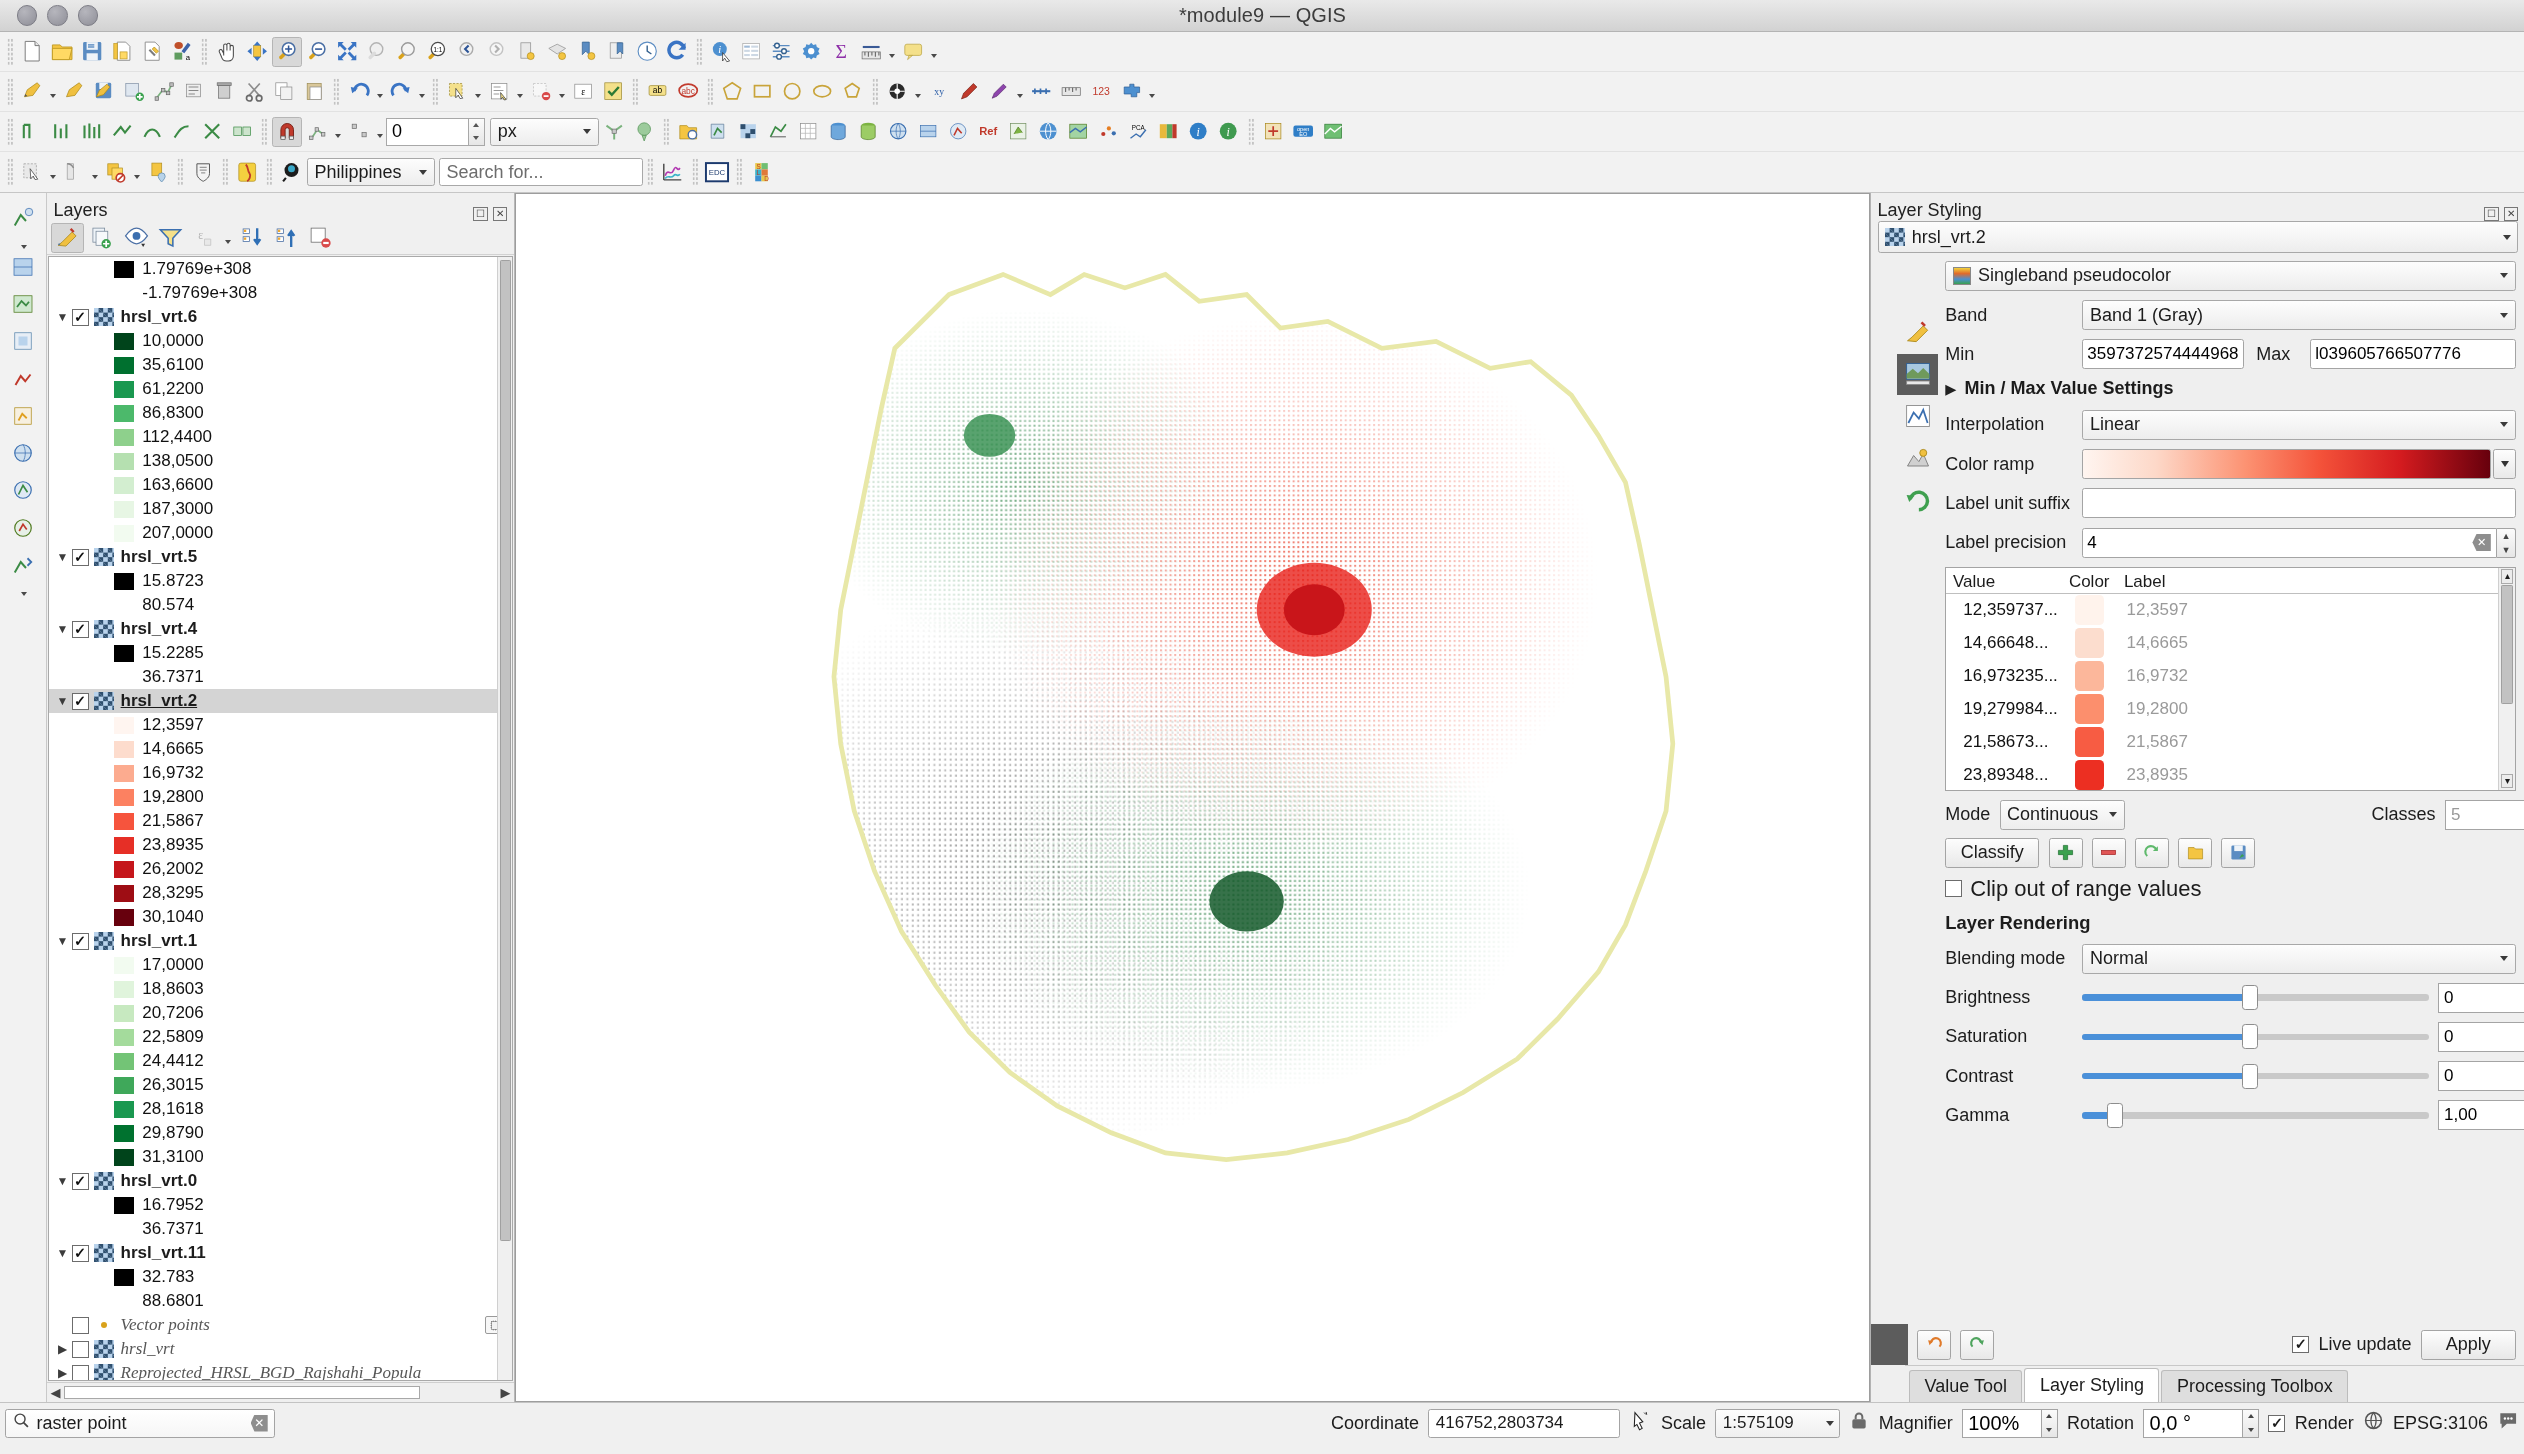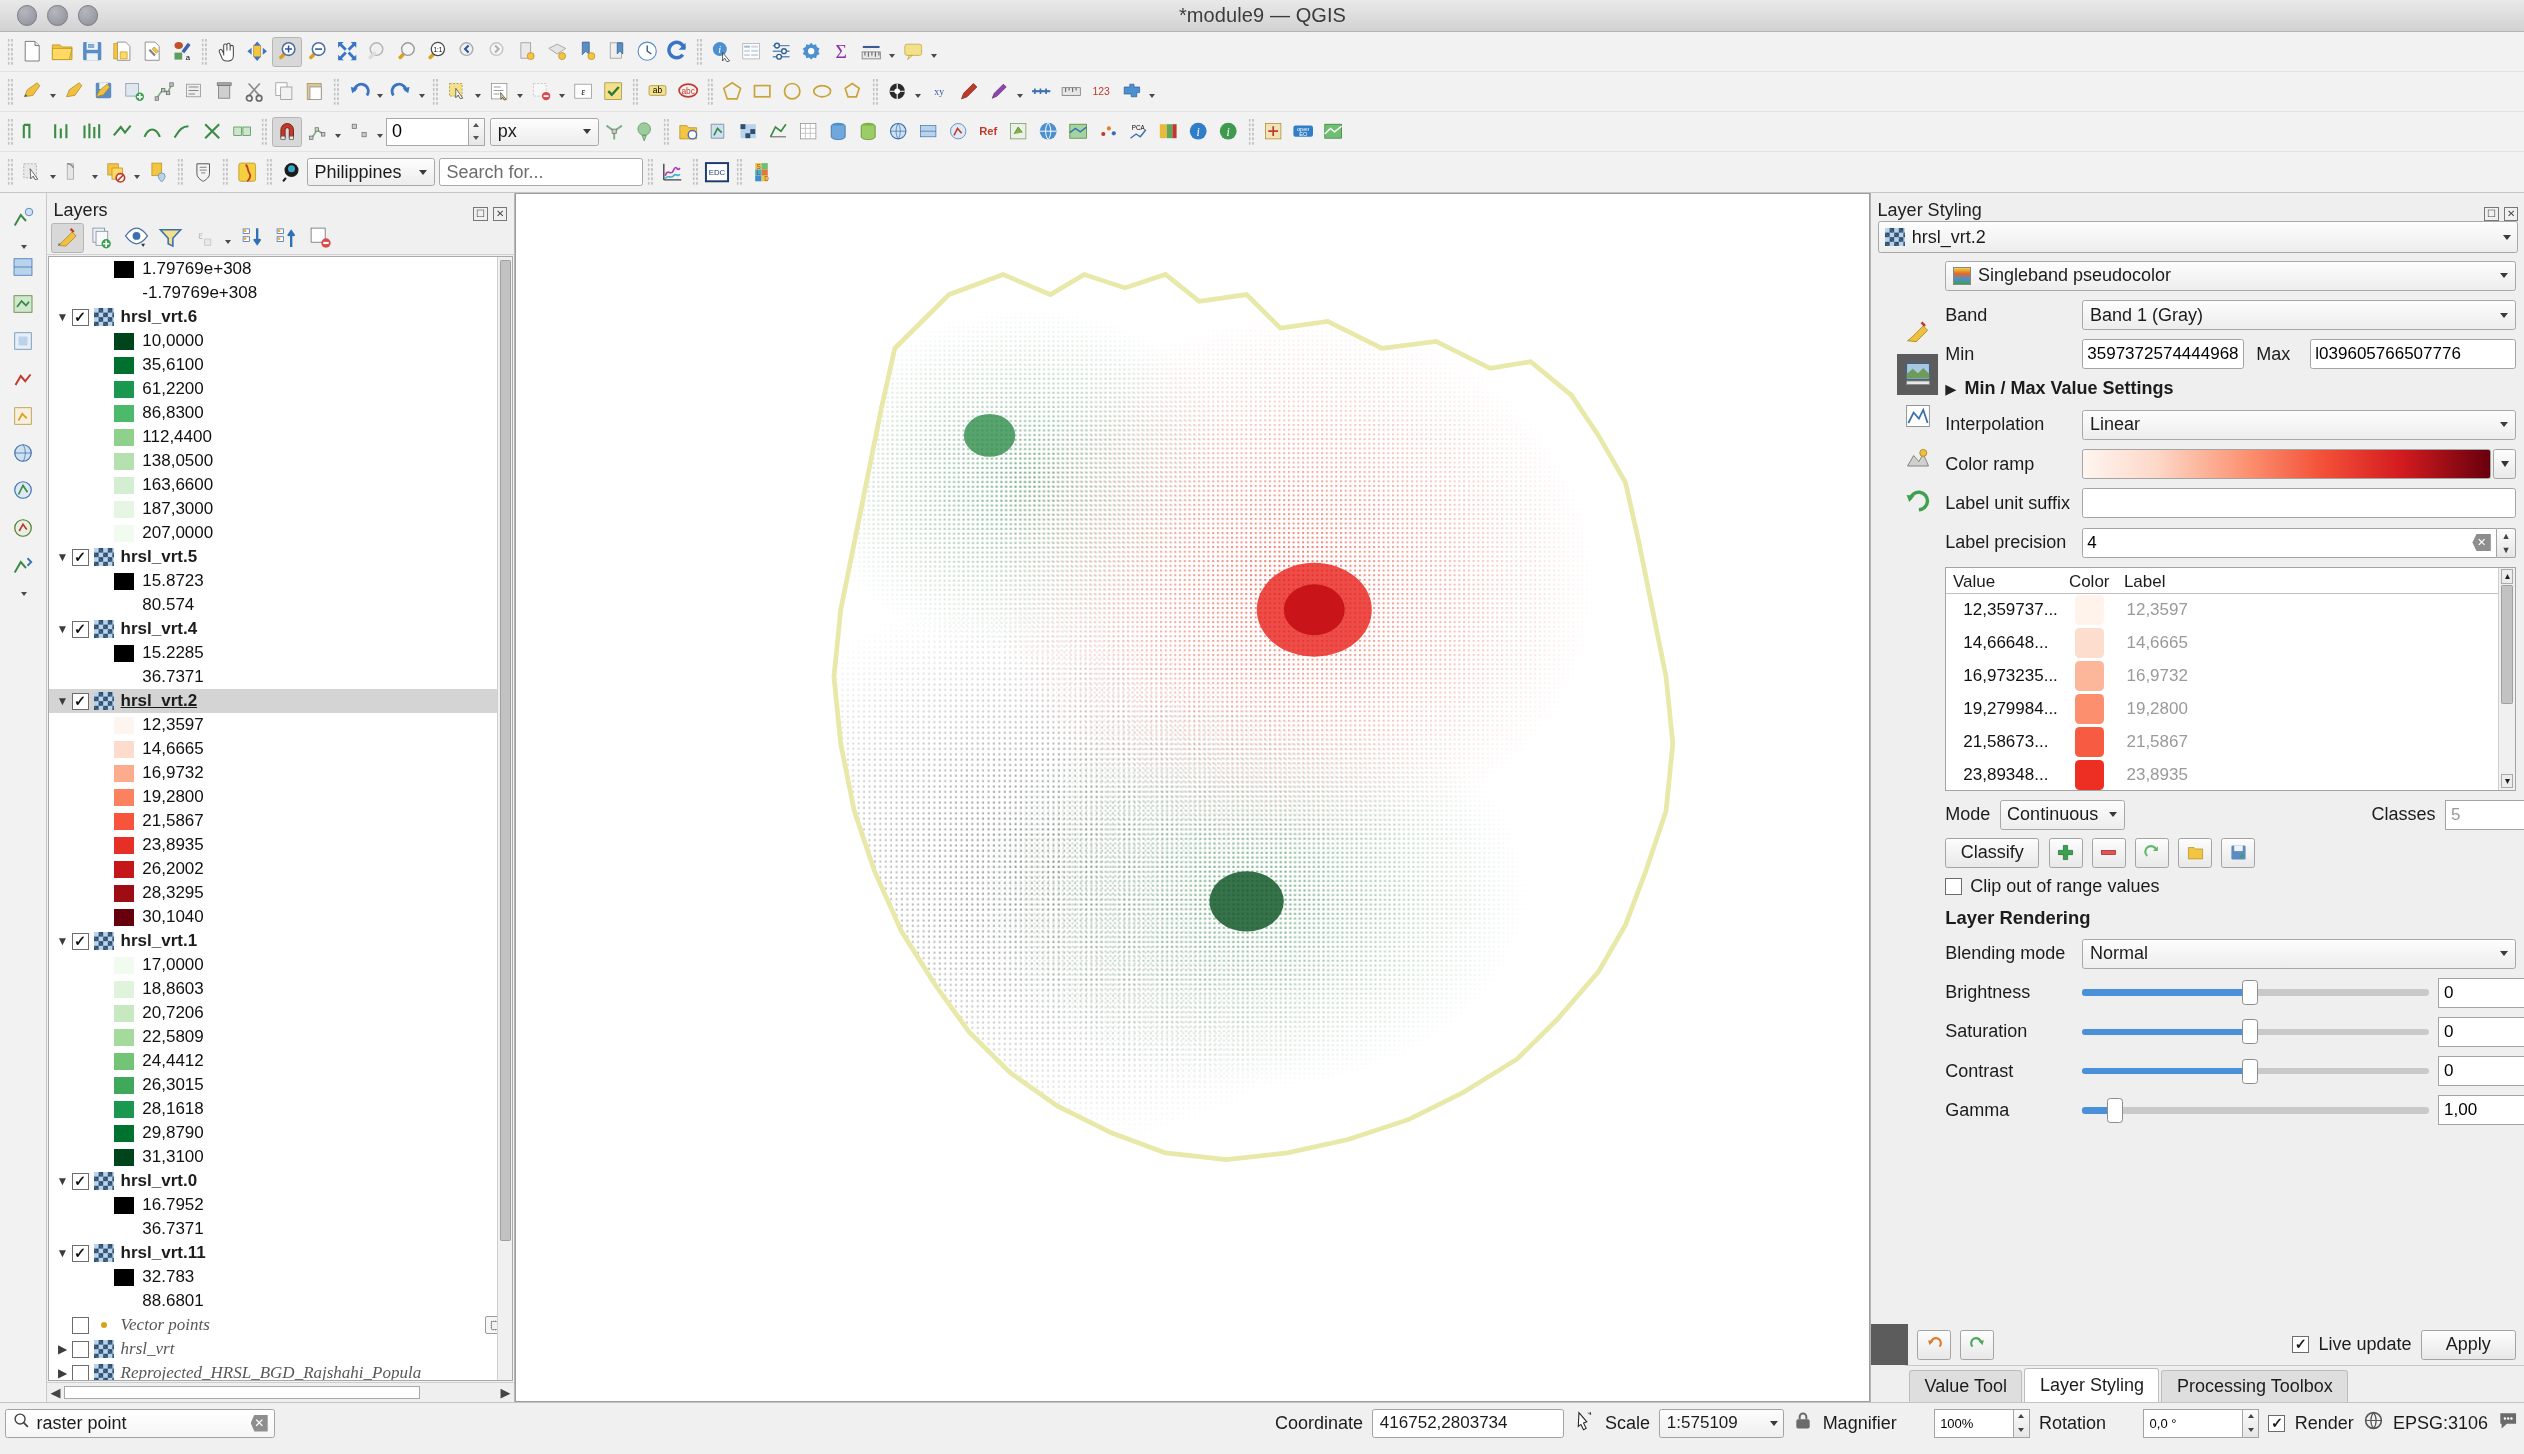--- a/index.html
+++ b/index.html
@@ -149,21 +149,21 @@
   .ctrow .cc { width:55px; display:flex; justify-content:center; }
   .ctrow .cc i { width:29px; height:30px; border-radius:4.6px; display:block; }
   .ctrow .lb { flex:1; padding-left:9.2px; color:#9a9a9a; }
   .modebar { display:flex; align-items:center; gap:9.2px; margin-bottom:8px; }
   .btnstd { height:30px; border:0.7px solid #a4a4a4; border-radius:2.6px;
     background:linear-gradient(#fdfdfd,#e8e8e8); font-size:18px; padding:0 14.5px;
     display:flex; align-items:center; font-family:inherit; }
   .iconbtn { width:34px; height:30px; border:0.7px solid #a4a4a4; border-radius:2.6px;
     background:linear-gradient(#fdfdfd,#e8e8e8); display:flex; align-items:center;
     justify-content:center; }
-  .cbrow { display:flex; align-items:center; gap:8px; margin-bottom:10.5px; font-size:18px;}
+  .cbrow { display:flex; align-items:center; gap:8px; margin-bottom:10.5px; font-size:22px;}
   .cbox { width:17px; height:17px; border:0.7px solid #6c6c6c; background:#fff; flex:none;
     display:flex; align-items:center; justify-content:center; font-weight:bold;
     font-size:14.5px; line-height:1; }
   .secttl { font-weight:bold; font-size:18.4px; margin:2.6px 0 9.2px; }
   .slider { flex:1; height:30px; display:flex; align-items:center; position:relative;
     margin-right:9.2px; }
   .strack { position:absolute; left:0; right:0; height:6.6px; border-radius:3.3px;
     background:#c9c9c9; }
   .sfill { position:absolute; left:0; height:6.6px; border-radius:3.3px; background:#4a90d9; }
   .sknob { position:absolute; width:16px; height:25px; border-radius:3.3px; background:#fff;
@@ -190,21 +190,21 @@
   .clearx { width:17px; height:17px; background:#8e8e8e; color:#fff; font-size:12px;
     display:flex; align-items:center; justify-content:center;
     clip-path:polygon(22% 0,100% 0,100% 100%,22% 100%,0 50%); }
   .stfield { height:29px; border:0.7px solid #a4a4a4; border-radius:2.6px; background:#fff;
     display:flex; align-items:center; padding:0 6.6px; font-size:17px; }
   .stcombo { height:29px; border:0.7px solid #a4a4a4; border-radius:2.6px;
     background:linear-gradient(#fdfdfd,#efefef); display:flex; align-items:center;
     padding:0 5.3px 0 6.6px; font-size:17px; }
   .stspin { height:29px; display:flex; }
   .stspin input { border:0.7px solid #a4a4a4; border-right:none; background:#fff;
-    font-size:13px; padding:0 5.3px; font-family:inherit; outline:none;margin-left:28px; }
+    font-size:20px; padding:0 5.3px; font-family:inherit; outline:none; }
   .stspin .ud { width:17px; border:0.7px solid #a4a4a4;
     background:linear-gradient(#fbfbfb,#e6e6e6); display:flex; flex-direction:column;}
   .stspin .ud span{flex:1;display:flex;align-items:center;justify-content:center;}
   .stspin .ud span:first-child:after{content:"";border-left:3.3px solid transparent;
     border-right:3.3px solid transparent;border-bottom:4px solid #444;}
   .stspin .ud span:last-child:after{content:"";border-left:3.3px solid transparent;
     border-right:3.3px solid transparent;border-top:4px solid #444;}
   .nowrap { white-space:nowrap; }
 </style>
 </head>

